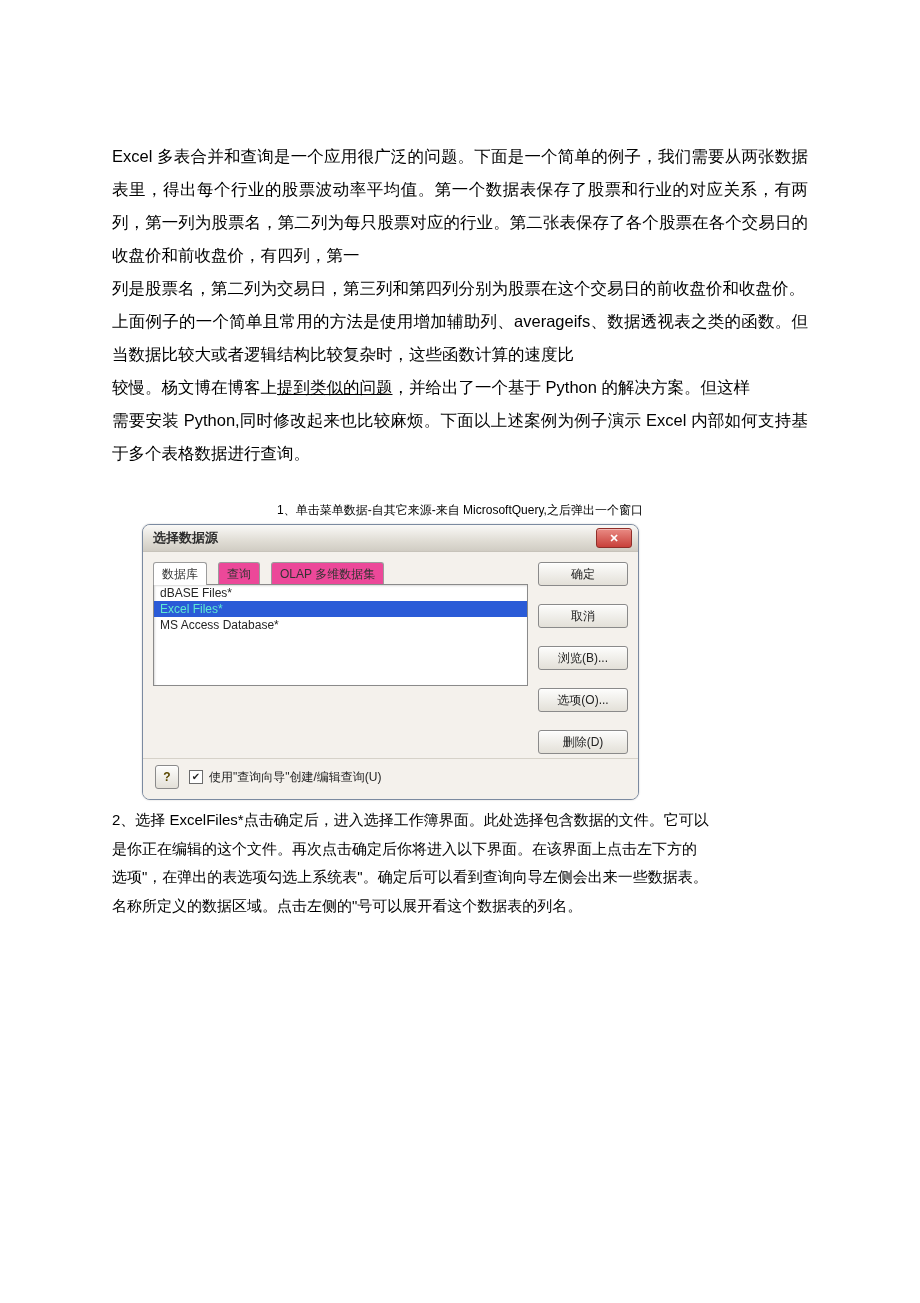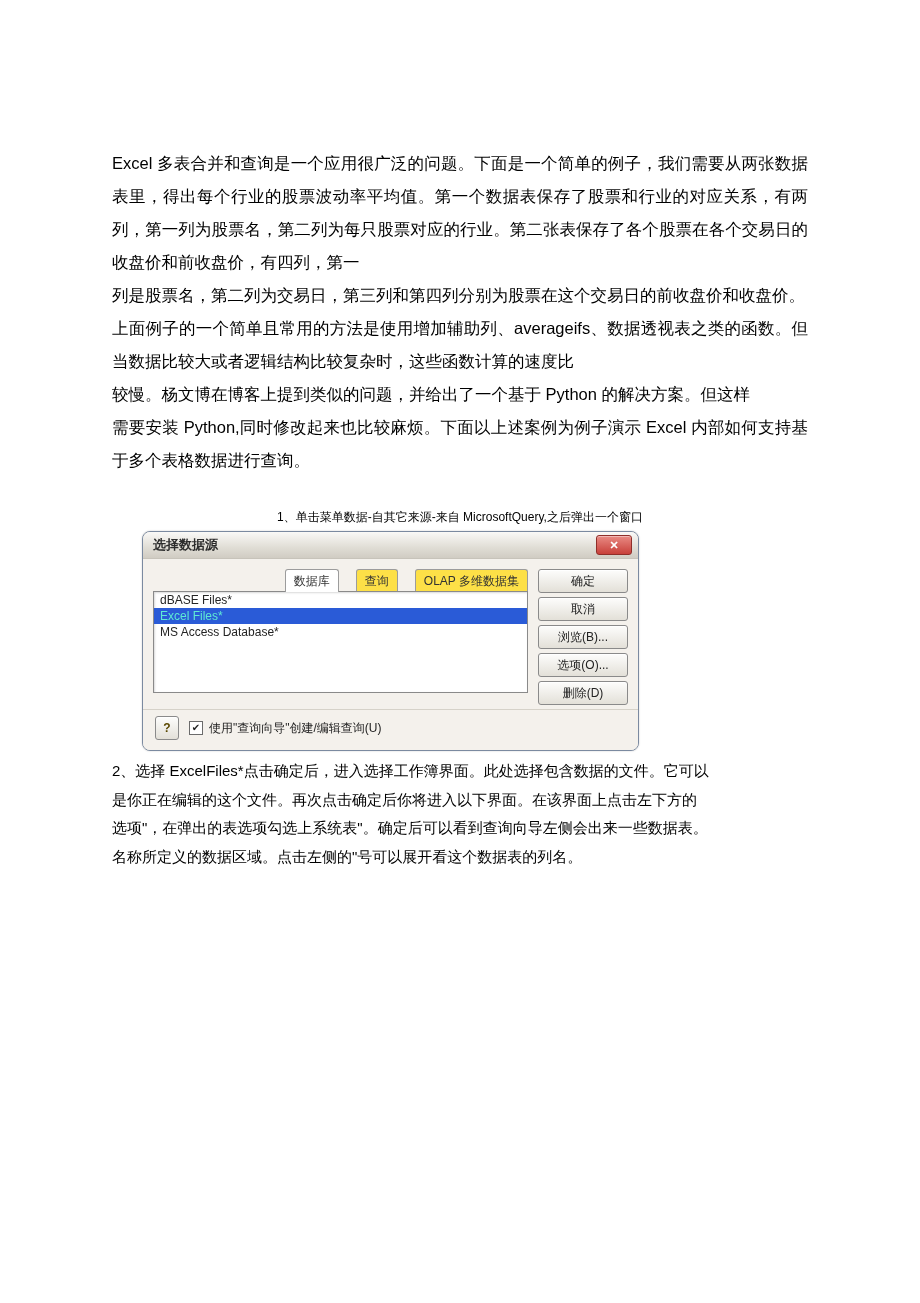--- a/index.html
+++ b/index.html
@@ -4,31 +4,31 @@
 <style>
   body {
     margin: 0;
     padding: 0;
     background: #ffffff;
     font-family: "Microsoft YaHei", "SimSun", Arial, sans-serif;
     color: #000;
   }
   .page {
     width: 916px;
-    margin: 7px auto;
+    margin: 0 auto;
     padding: 140px 110px 60px 110px;
     box-sizing: border-box;
   }
   .body-text {
     font-size: 16.5px;
     line-height: 2.0;
     text-align: justify;
   }
   .body-text p { margin: 0; }
-  .underline { }
+  .underline { text-decoration: underline; }
   .step-text {
     font-size: 12px;
     line-height: 2.0;
     margin-top: 28px;
     text-align: center;
   }
 
   
   .dialog {
     width: 495px;
@@ -66,35 +66,34 @@
     display: flex;
     padding: 10px 10px 4px 10px;
     gap: 10px;
     background: #f4f1ec;
   }
   .left-col { flex: 1; }
   .right-col {
     width: 90px;
     display: flex;
     flex-direction: column;
-    gap: 4px;
+    gap: 18px;
   }
   .tabs {
     display: flex;
-    gap: 18px;
+    gap: 12px;
     font-size: 12px;
     color:#333;
     margin-bottom: -1px;
-    justify-content: flex-end;
   }
   .tab {
     padding: 3px 8px 2px 8px;
     border: 1px solid #9c9c9c;
     border-bottom: none;
-    background: #fde047;
+    background: #ec4899;
     border-top-left-radius: 3px;
     border-top-right-radius: 3px;
     position: relative;
   }
   .tab.active {
     background: #fff;
     z-index: 2;
   }
   .tab + .tab { margin-left: -1px; }
   .listbox {

